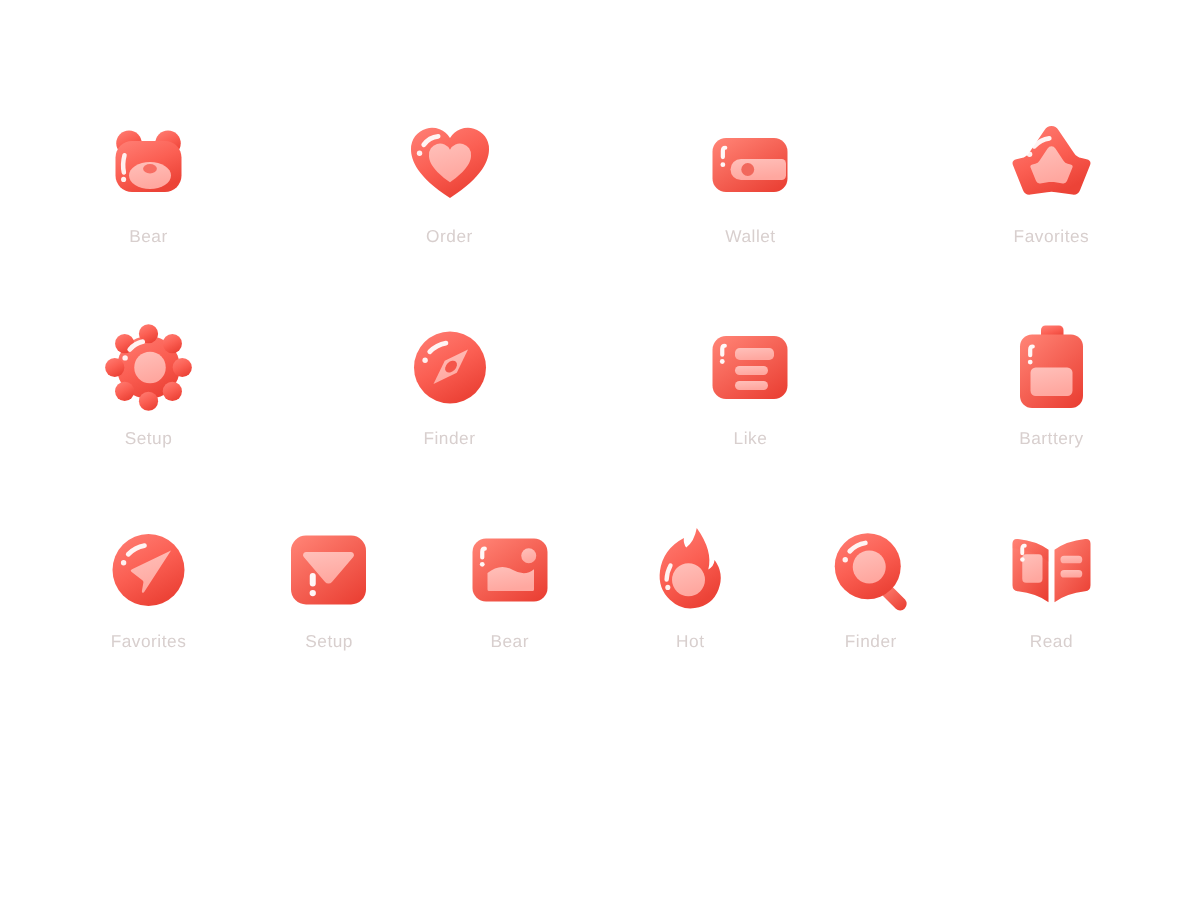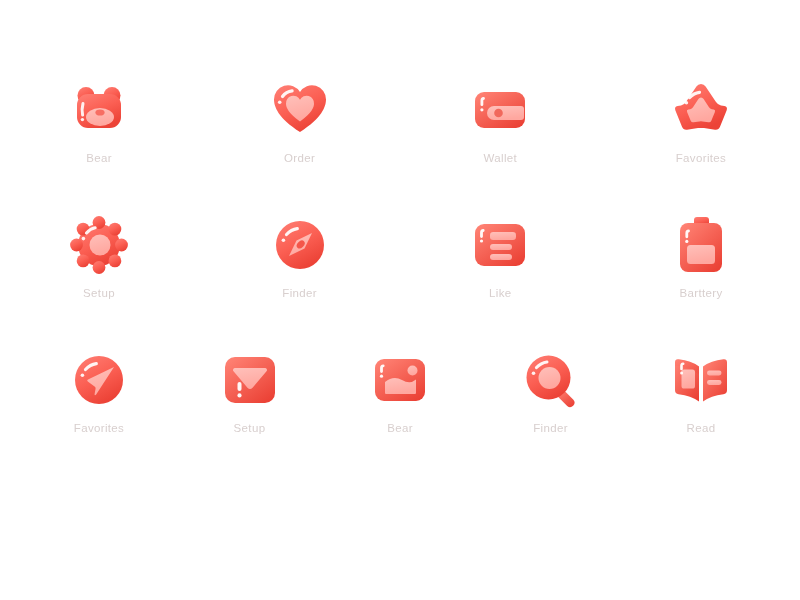--- a/index.html
+++ b/index.html
@@ -235,20 +235,31 @@
           <rect x="7" y="11" width="50" height="42" rx="9" fill="url(#gCoralD)"></rect>
           <circle cx="44.5" cy="22.5" r="5" fill="url(#gLight)"></circle>
           <path d="M17 45 v-11 q8.5 -7 17 -2 q8 4.6 14 -0.5 V45 a1 1 0 0 1 -1 1 H18 a1 1 0 0 1 -1 -1 Z" fill="url(#gLight)"></path>
           <path d="M15.2 17.8 q-1.7 0 -1.7 2.2 v3.6" stroke="#ffffff" stroke-width="2.8" stroke-linecap="round" fill="none" opacity="0.95"></path>
           <circle cx="13.5" cy="28.2" r="1.6" fill="#ffffff" opacity="0.95"></circle>
         </svg>
       </div>
       <div class="icon-label">Bear</div>
     </div>
 
+    <div class="icon-cell">
+      <div class="icon-art">
+        <svg viewBox="0 0 64 64">
+          <path d="M36.5 4 q-1.6 9 -7 13 q-2 -2.6 -1.6 -6.4 Q14 18 12 32.5 q-1.6 11.6 6.6 19.3 Q26 58.8 35.2 57.4 Q47 55.6 51 45 q4 -10.6 -2.6 -19.6 q-0.5 4.4 -4.2 6.2 q3.2 -12.4 -7.7 -27.6 Z" fill="url(#gCoral)"></path>
+          <circle cx="31" cy="38.5" r="11" fill="url(#gLight)"></circle>
+          <path d="M19 29 q-2.4 4.4 -2.6 9.4" stroke="#ffffff" stroke-width="2.9" stroke-linecap="round" fill="none" opacity="0.92"></path>
+          <circle cx="17.2" cy="43.6" r="1.7" fill="#ffffff" opacity="0.9"></circle>
+        </svg>
+      </div>
+      <div class="icon-label">Hot</div>
+    </div>
 
     <div class="icon-cell">
       <div class="icon-art">
         <svg viewBox="0 0 64 64">
           <path d="M44.2 41.5 L54.4 51.7 a4.4 4.4 0 0 1 -6.2 6.2 L38 47.7 Z" fill="url(#gCoralD)"></path>
           <circle cx="29.5" cy="29.5" r="22" fill="url(#gCoral)"></circle>
           <circle cx="30.5" cy="30" r="11" fill="url(#gLight)"></circle>
           <path d="M17.5 19.5 q4.4 -4.6 10.4 -5.5" stroke="#ffffff" stroke-width="3.2" stroke-linecap="round" fill="none" opacity="0.92"></path>
           <circle cx="14.5" cy="25.2" r="1.8" fill="#ffffff" opacity="0.9"></circle>
         </svg>

